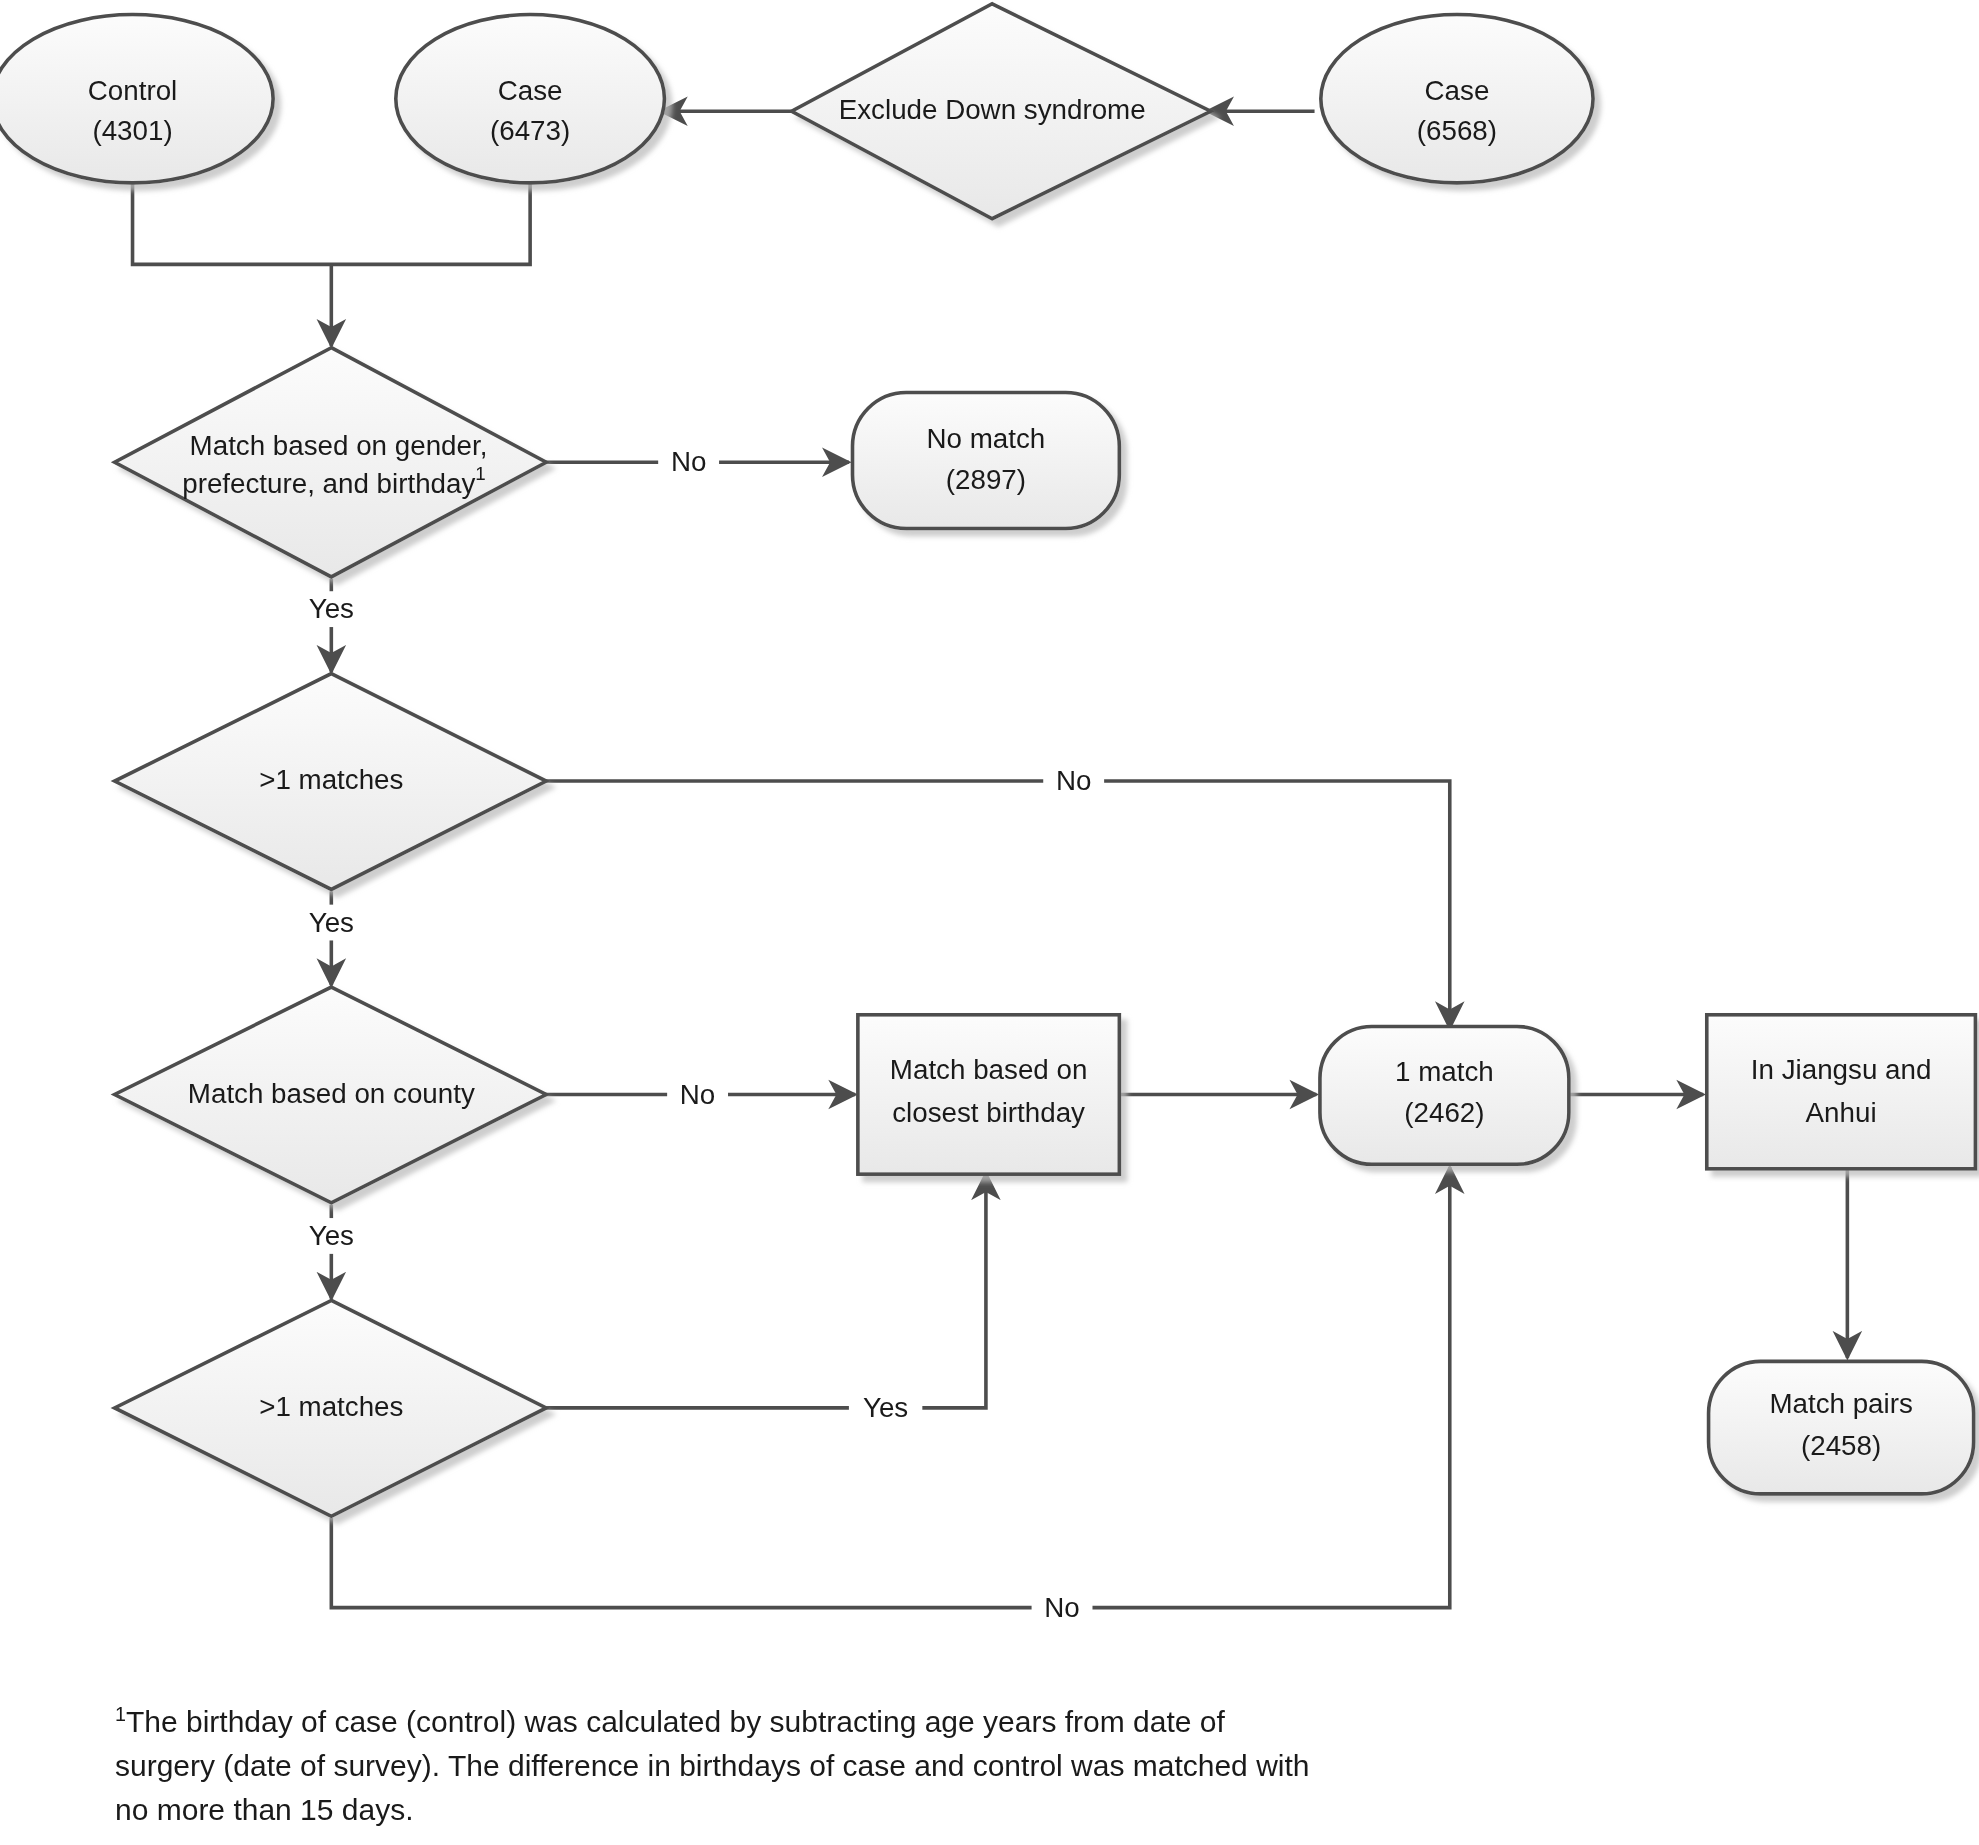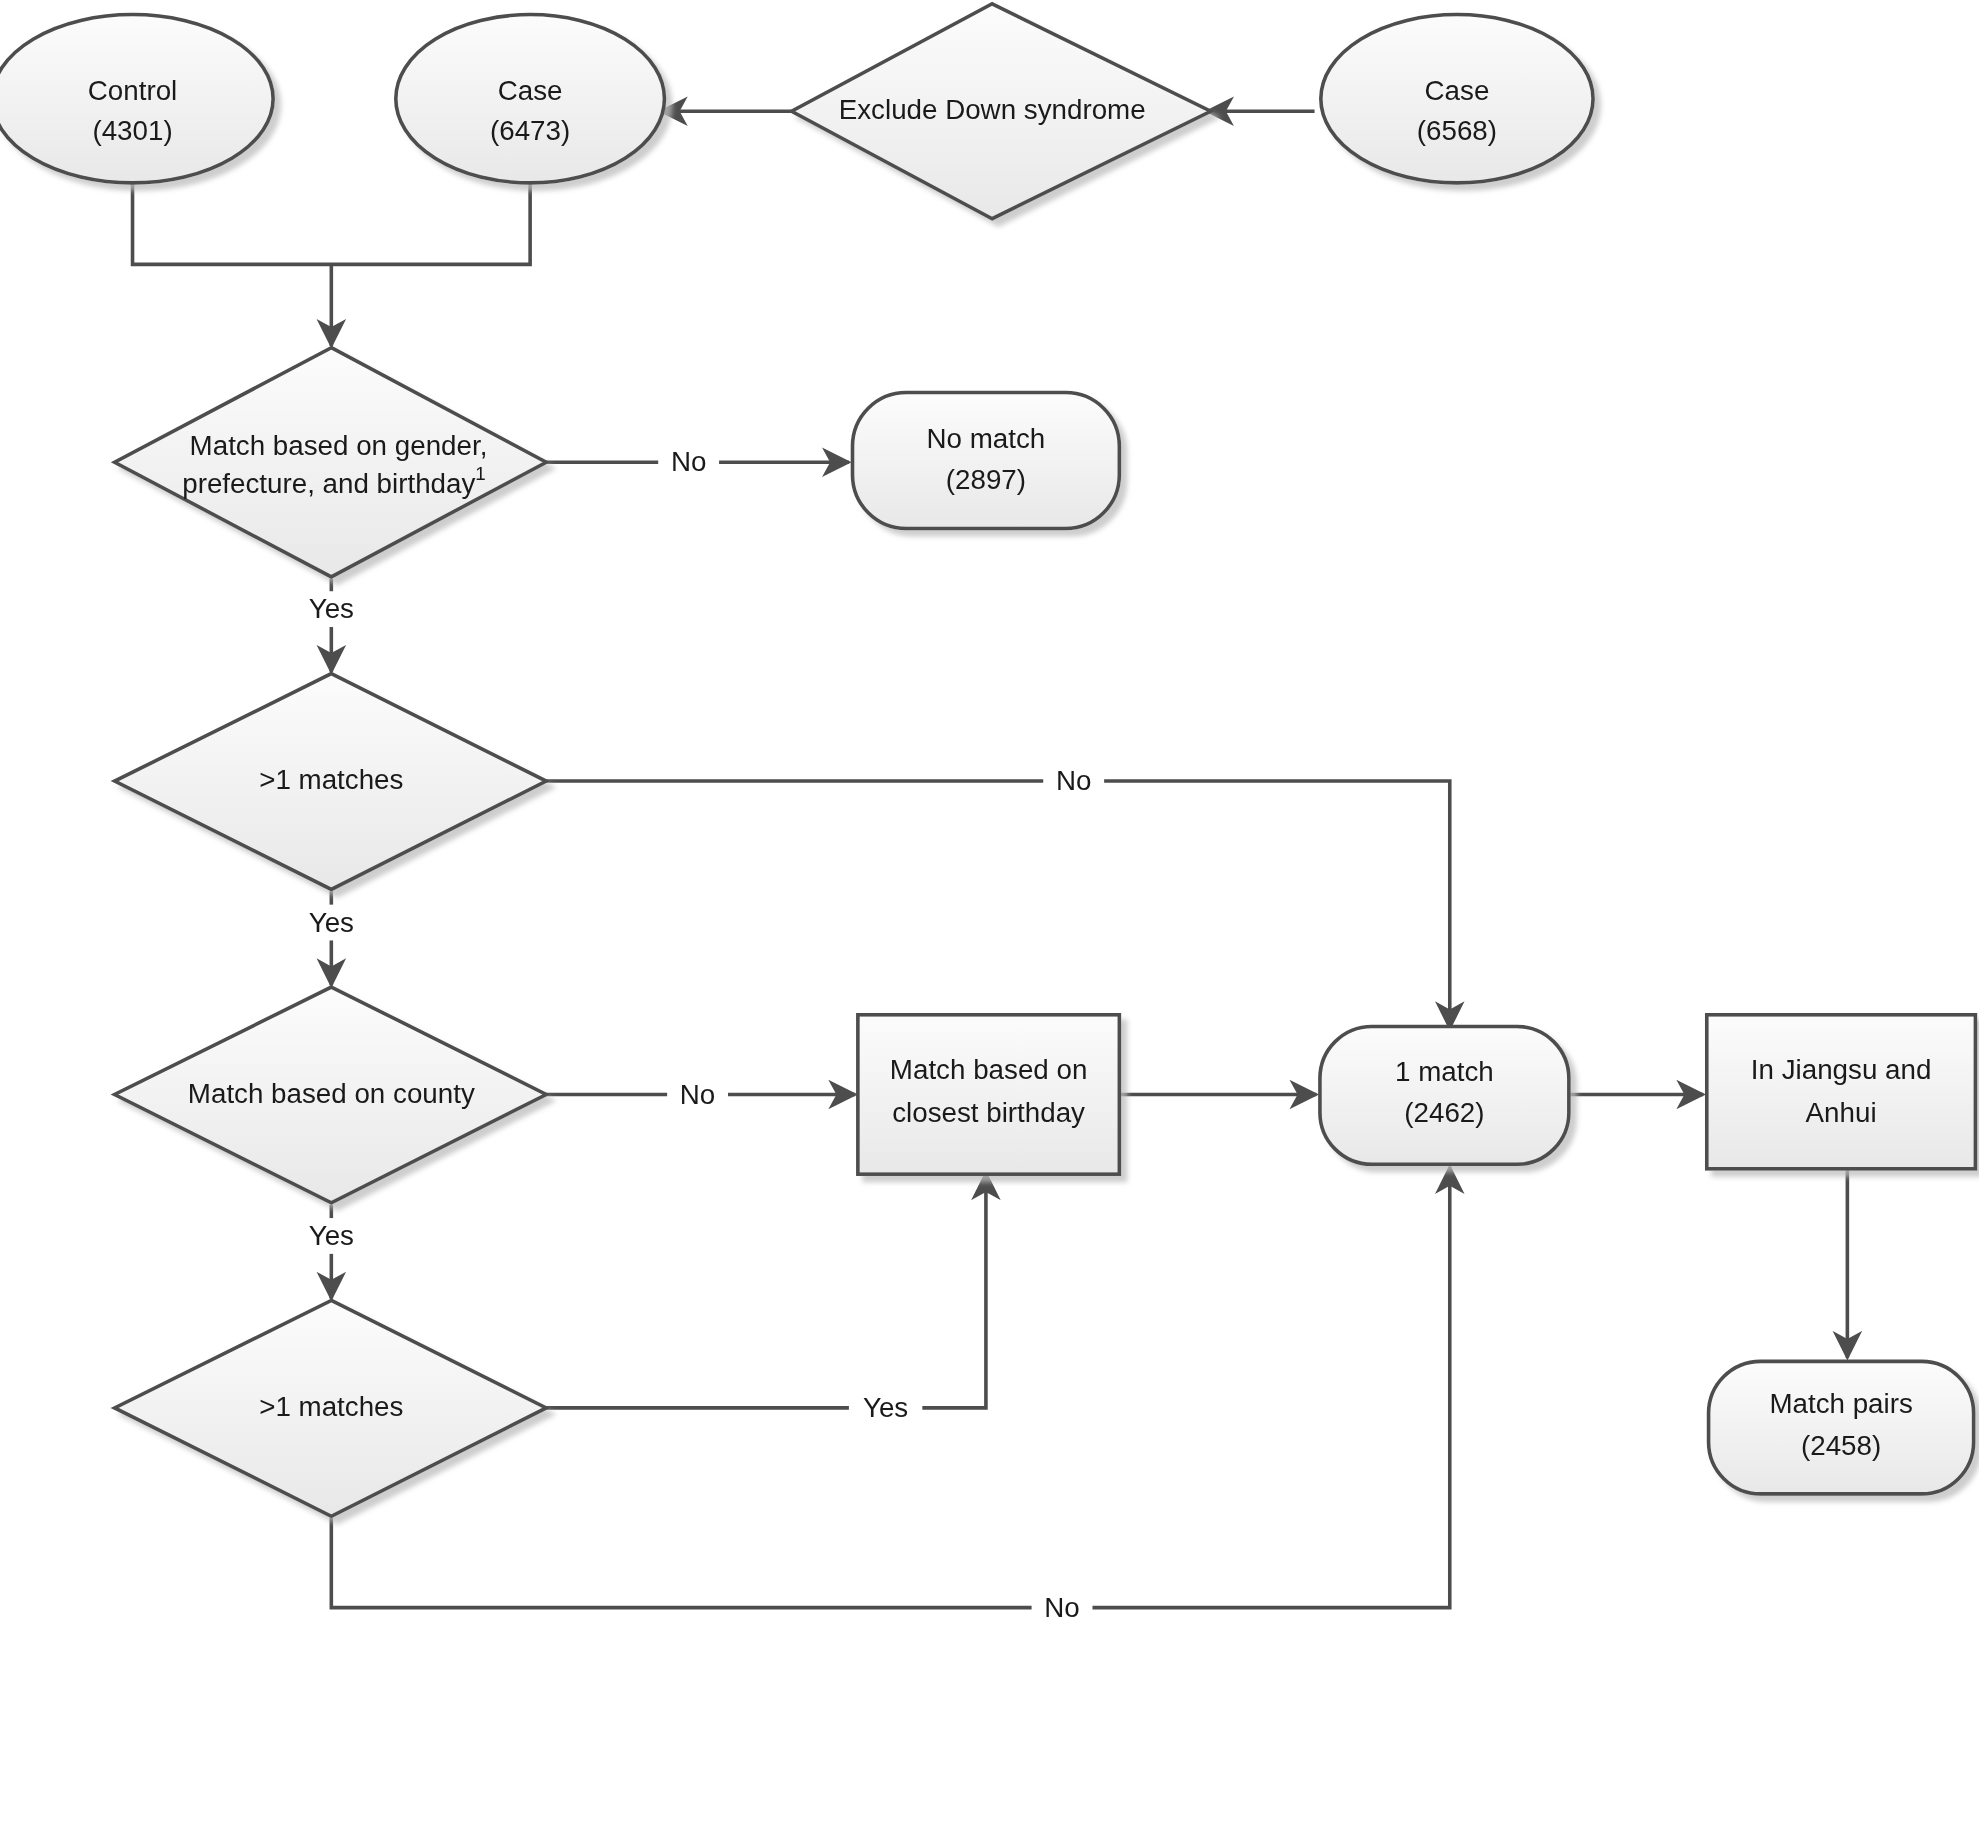--- a/index.html
+++ b/index.html
@@ -227,15 +227,18 @@
     </g>
 
     <g>
       <rect class="node-shape" x="1908" y="1520" width="296" height="148" rx="58" ry="58" fill="url(#nodeGrad)" filter="url(#softShadow)"></rect>
       <text class="node-label" x="2056" y="1570">Match pairs</text>
       <text class="node-label" x="2056" y="1616">(2458)</text>
     </g>
 
   </svg>
 
+  <div class="footnote">
+    <sup>1</sup><span>The birthday of case (control) was calculated by subtracting age years from date of surgery (date of survey). The difference in birthdays of case and control was matched with no more than 15 days.</span>
+  </div>
 
 </div>
 
 
 </body></html>

